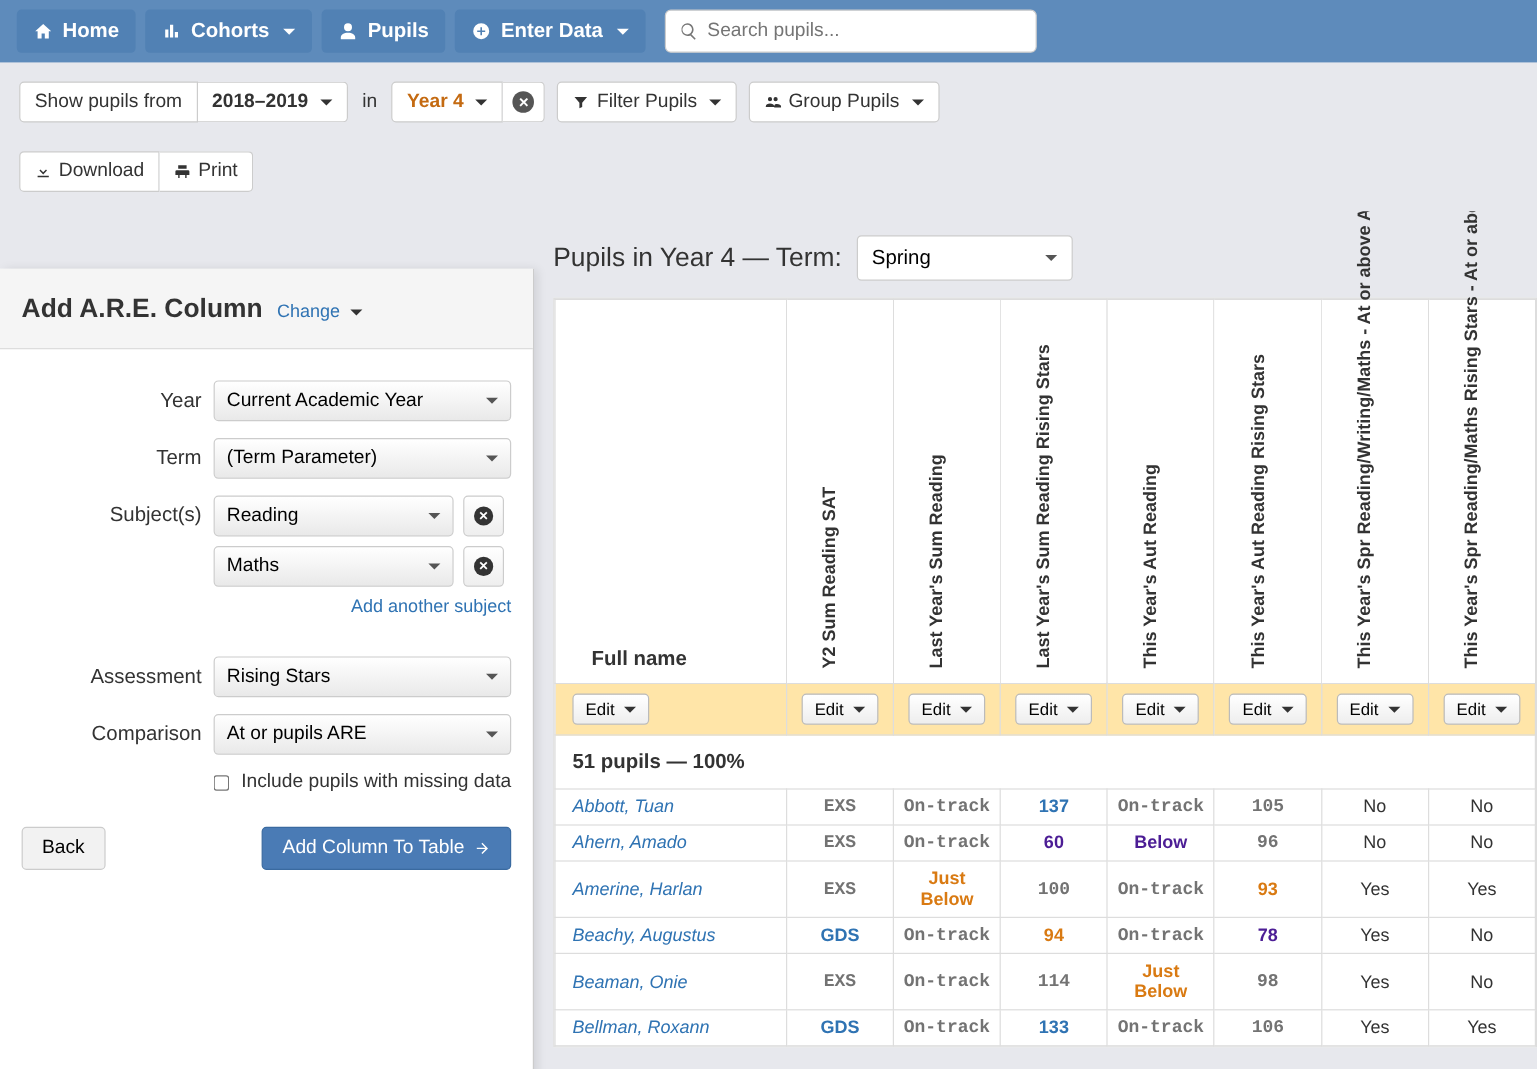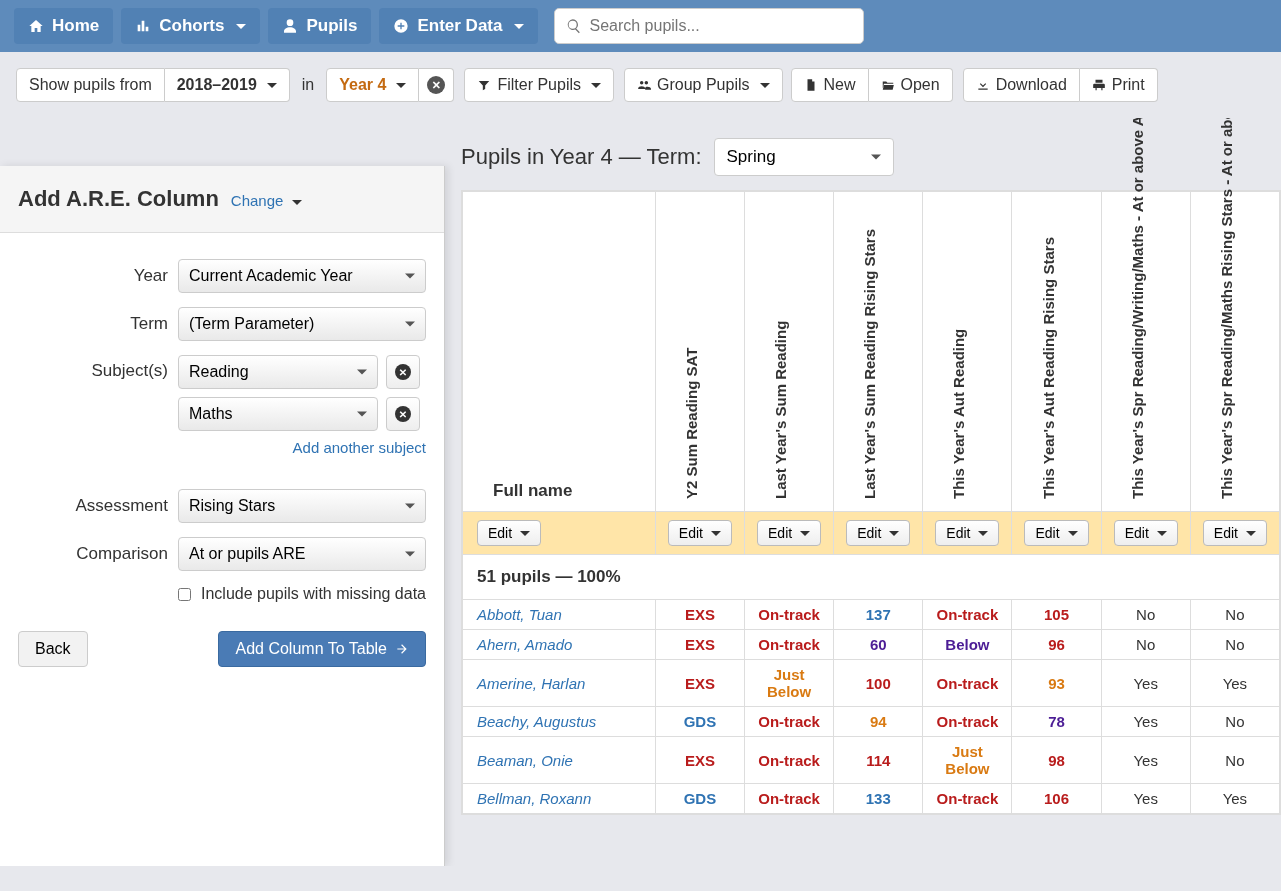--- a/index.html
+++ b/index.html
@@ -9,21 +9,21 @@
 .nav { background: #5e8bbb; padding: 8px 14px; display: flex; align-items: center; gap: 8px; }
 .nav-btn { background: #5181b4; color: #fff; border: none; border-radius: 4px; padding: 8px 14px; font-size: 17px; font-weight: bold; display: inline-flex; align-items: center; gap: 8px; cursor: pointer; }
 .nav-btn svg, .nav-btn .icon { width: 16px; height: 16px; fill: #fff; }
 .caret { display: inline-block; width: 0; height: 0; border-left: 5px solid transparent; border-right: 5px solid transparent; border-top: 5px solid #fff; margin-left: 4px; vertical-align: middle; }
 .caret-dark { border-top-color: #333; }
 .search-wrap { position: relative; margin-left: 8px; }
 .search-wrap svg { position: absolute; left: 12px; top: 50%; transform: translateY(-50%); width: 16px; height: 16px; fill: #777; }
 .search-input { width: 310px; padding: 8px 12px 8px 34px; border: 1px solid #ccc; border-radius: 5px; font-size: 16px; background: #fff; }
 
 
-.toolbar { padding: 16px; display: flex; flex-direction: row; gap: 8px; }
+.toolbar { padding: 16px; display: flex; flex-direction: column; gap: 24px; }
 .toolbar-row { display: flex; align-items: center; gap: 10px; flex-wrap: wrap; }
 .btn-group { display: inline-flex; }
 .btn { background: #fff; border: 1px solid #ccc; padding: 7px 12px; font-size: 16px; color: #333; cursor: pointer; display: inline-flex; align-items: center; gap: 6px; }
 .btn-group .btn:first-child { border-radius: 4px 0 0 4px; }
 .btn-group .btn:last-child { border-radius: 0 4px 4px 0; }
 .btn-group .btn:not(:first-child) { border-left: none; }
 .btn-single { border-radius: 4px; }
 .btn-strong { font-weight: bold; }
 .btn-strong-orange { font-weight: bold; color: #c46a11; }
 .plain-text { font-size: 16px; color: #333; padding: 0 2px; }
@@ -67,21 +67,21 @@
 thead th { vertical-align: bottom; height: 320px; position: relative; background: #fff; text-align:left; }
 thead th .rot { transform: rotate(-90deg); transform-origin: left bottom; position: absolute; bottom: 12px; left: 50%; white-space: nowrap; font-weight: bold; font-size: 15px; width: 300px; text-align: left; }
 thead th:first-child { vertical-align: bottom; font-weight: bold; font-size: 17px; padding-bottom: 10px; padding-left: 30px; }
 tr.edit-row td { background: #ffe5a8; text-align: center; padding: 8px 6px; }
 tr.edit-row td:first-child { text-align: left; padding-left: 14px; }
 .edit-btn { background: linear-gradient(#fff,#eee); border: 1px solid #bbb; border-radius: 4px; padding: 4px 10px; font-size: 14px; cursor: pointer; display: inline-flex; align-items: center; gap: 4px; }
 .summary-row td { font-weight: bold; font-size: 17px; padding: 12px 14px; }
 tbody tr.data-row td { text-align: center; padding: 6px 8px; }
 tbody tr.data-row td:first-child { text-align: left; padding-left: 14px; font-style: italic; }
 .name-link { color: #2f73b3; cursor: pointer; }
-.c-green { color: #b91c1c; font-weight: bold; }
+.c-green { color: #737373; font-weight: bold; font-family: Liberation Mono, monospace; }
 .c-orange { color: #d97a12; font-weight: bold; }
 .c-red { color: #4c1d95; font-weight: bold; }
 .c-blue { color: #2f73b3; font-weight: bold; }
 .col-narrow { width: 86px; }
 .col-name { width: 186px; }
 </style>
 </head>
 <body>
 
 <div class="nav">
@@ -150,34 +150,20 @@
           <path d="M8 11a3 3 0 100-6 3 3 0 000 6zm8 0a3 3 0 100-6 3 3 0 000 6zM2 19v-1c0-2.5 3-4 6-4s6 1.5 6 4v1H2zm12 0v-1c0-1 .4-1.9 1-2.6 1-.3 2-.4 3-.4 3 0 6 1.5 6 4v1h-10z"></path>
         </svg>
       <span>Group Pupils</span>
       <span class="caret caret-dark"></span>
     </button>
   </div>
   <div class="toolbar-row">
     <div class="btn-group">
       <button class="btn">
           <svg class="ico" viewBox="0 0 24 24">
-            <path d="M6 2h8l4 4v16H6z M14 2v4h4"></path>
-          </svg>
-          <span>New</span>
-        </button>
-      <button class="btn">
-          <svg class="ico" viewBox="0 0 24 24">
-            <path d="M3 6h6l2 2h10v2H5l-2 8V6zm2 6h17l-2 8H3z"></path>
-          </svg>
-          <span>Open</span>
-        </button>
-    </div>
-    <div class="btn-group">
-      <button class="btn">
-          <svg class="ico" viewBox="0 0 24 24">
             <path d="M12 3v10l4-4 1.4 1.4L12 16 6.6 10.4 8 9l4 4V3h0zM4 18h16v2H4z"></path>
           </svg>
           <span>Download</span>
         </button>
       <button class="btn">
           <svg class="ico" viewBox="0 0 24 24">
             <path d="M6 3h12v5H6zM4 10h16a2 2 0 012 2v5h-4v4H6v-4H2v-5a2 2 0 012-2zm4 7v4h8v-4H8z"></path>
           </svg>
           <span>Print</span>
         </button>

